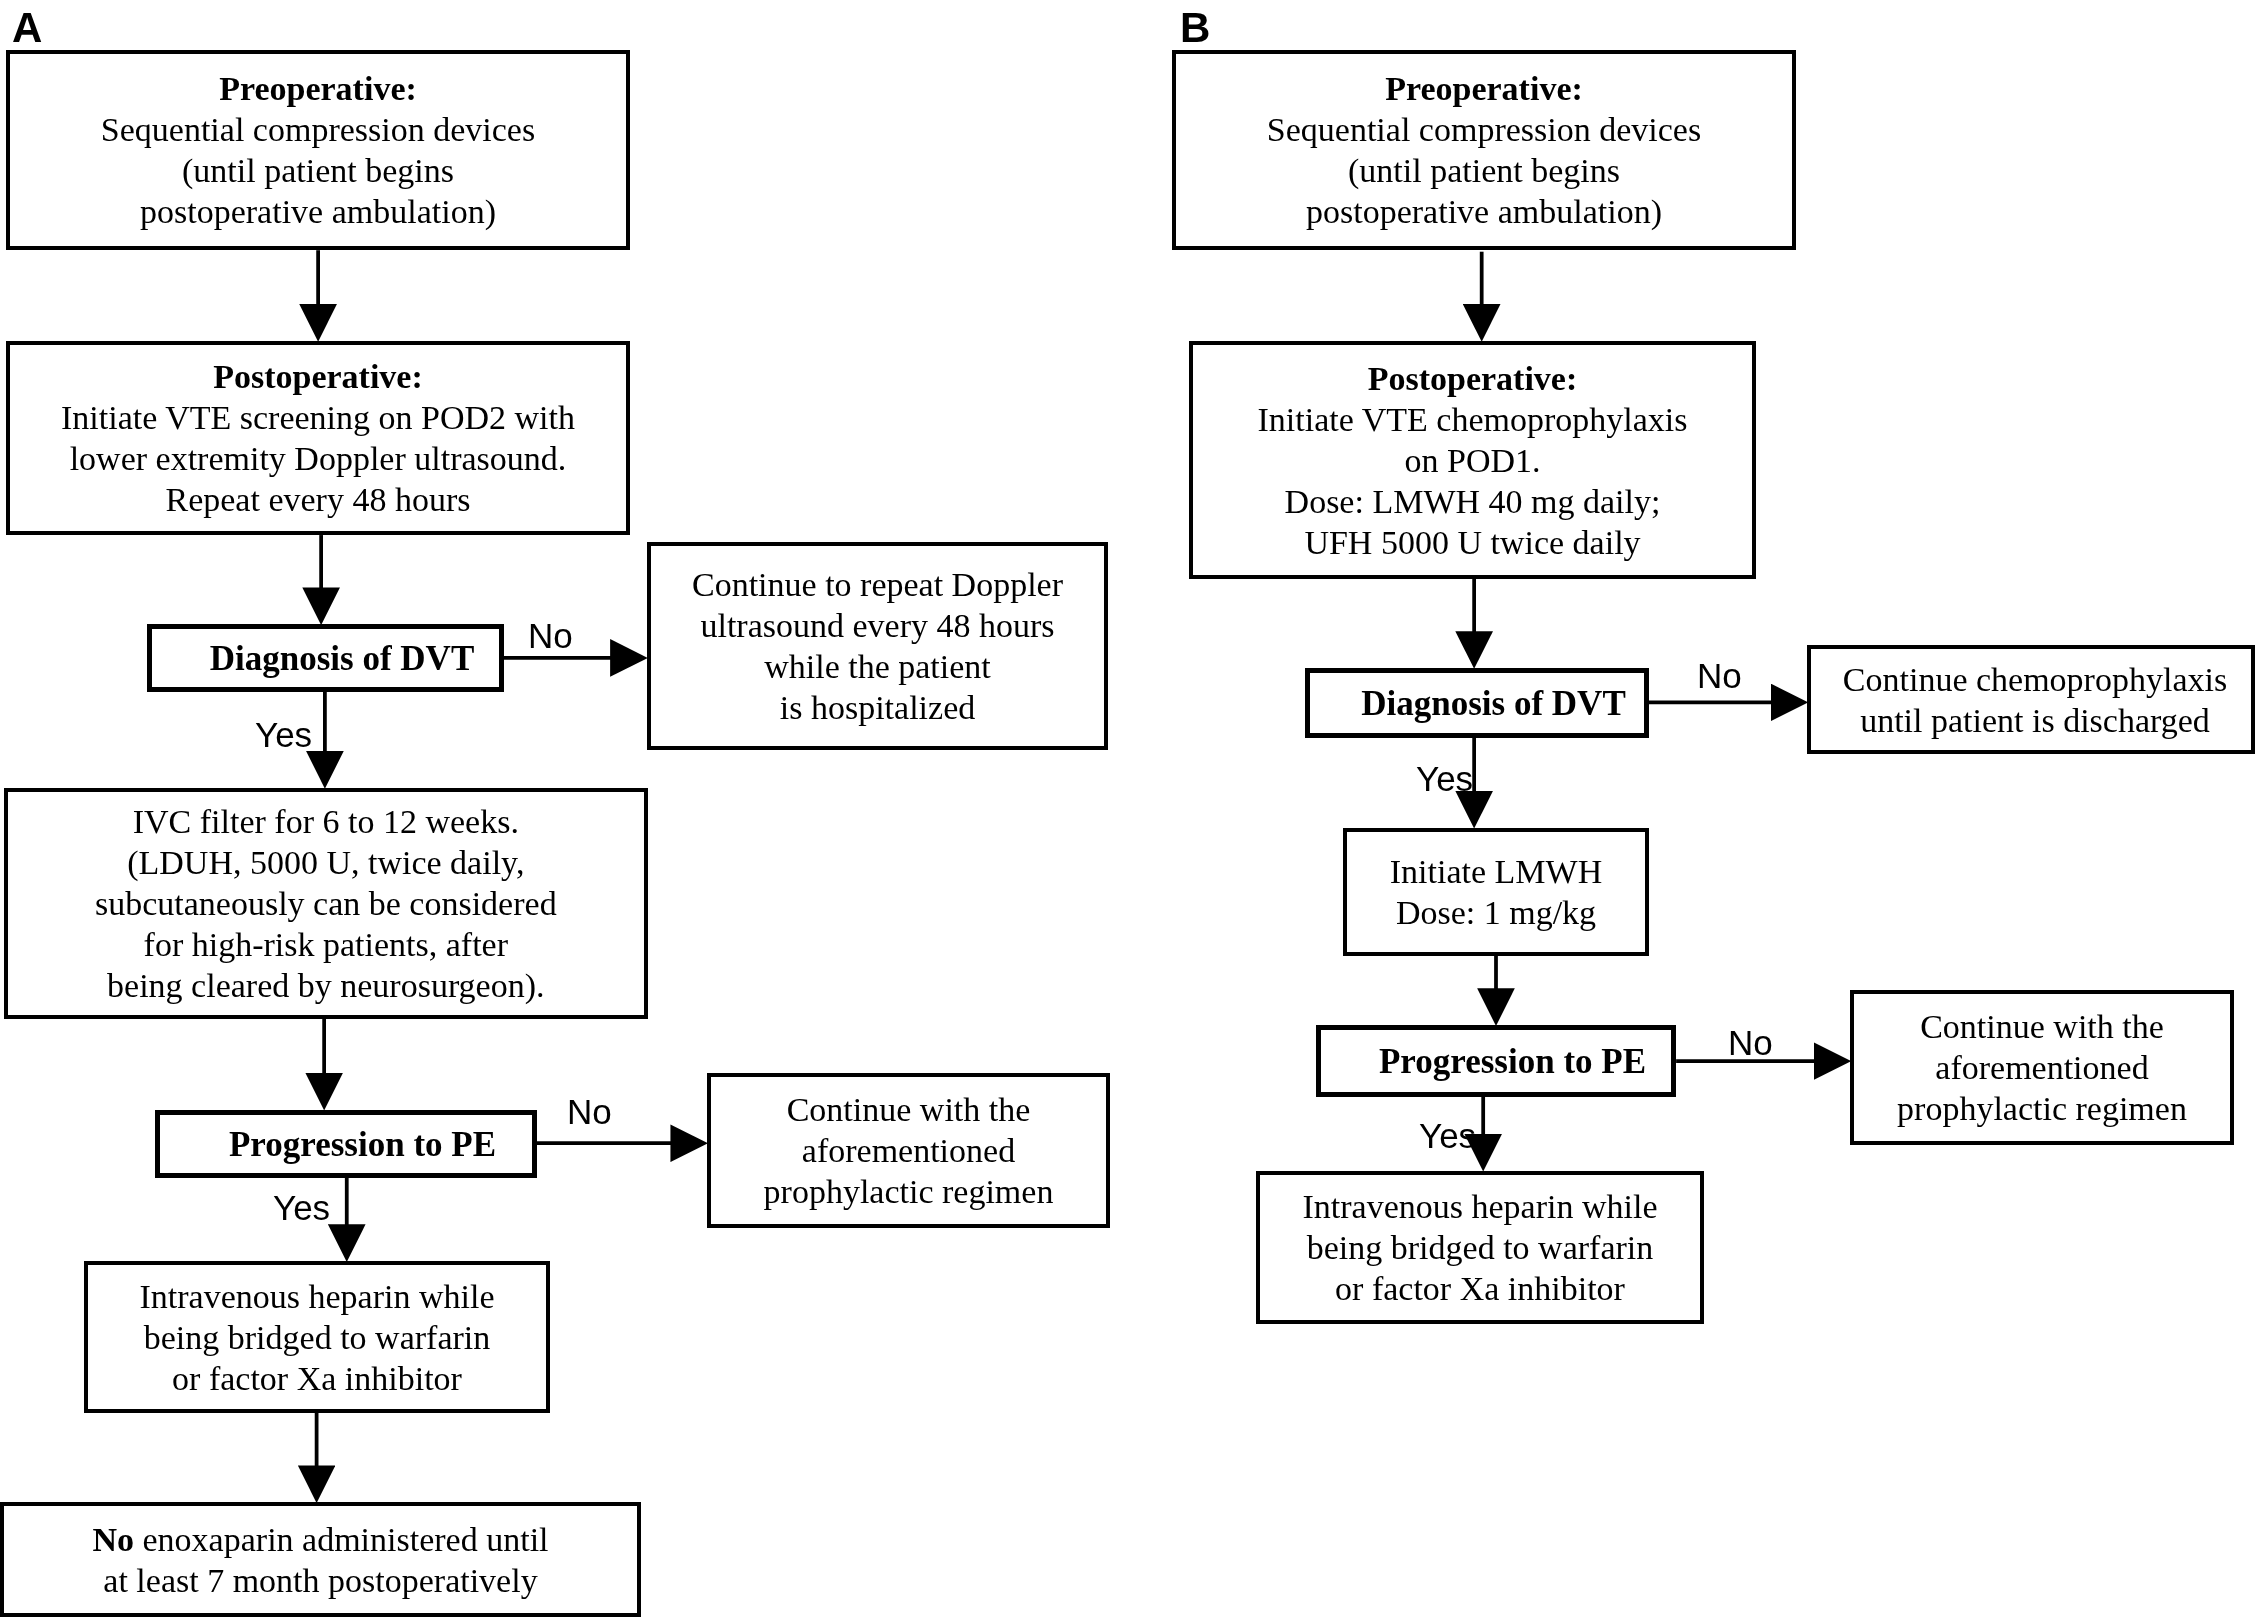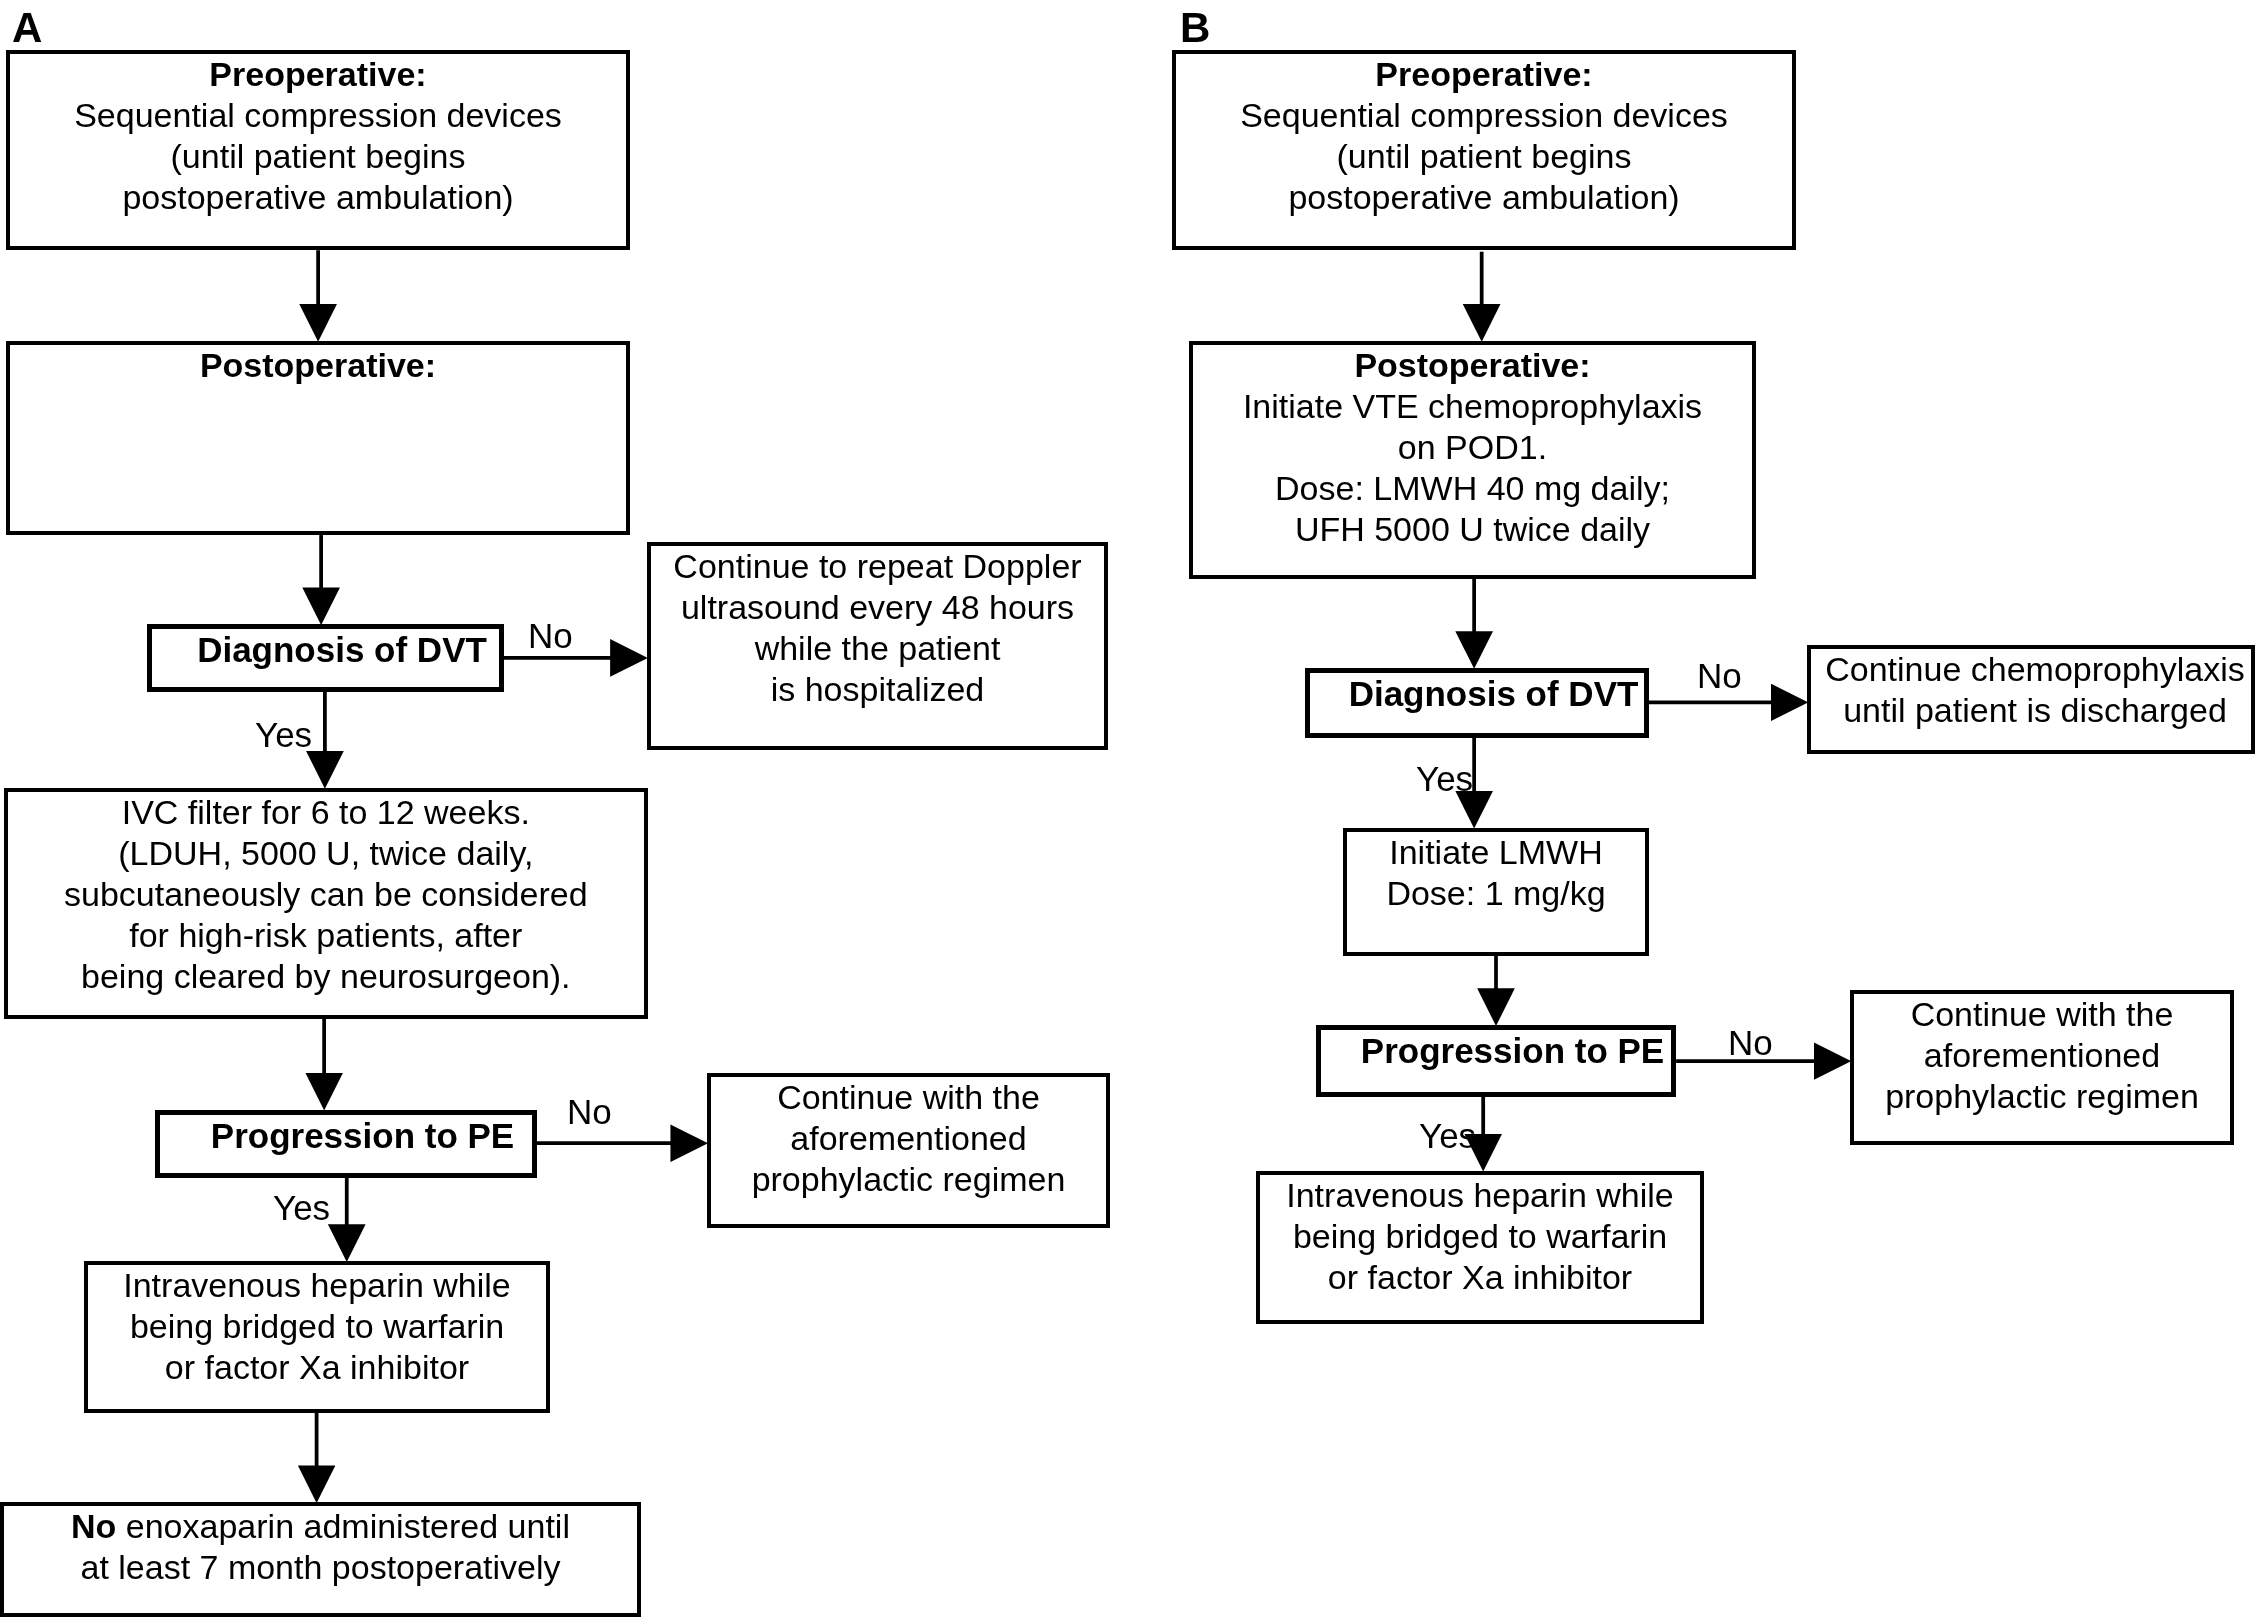--- a/index.html
+++ b/index.html
@@ -1,21 +1,21 @@
 <!DOCTYPE html>
 <html style="font-size:12px"><head>
 <meta charset="utf-8">
 <style>
   html,body{margin:0;padding:0;background:#fff;}
   body{width:2261px;height:1621px;font-family:"Liberation Sans","DejaVu Sans",sans-serif;color:#000;}
   #canvas{position:relative;width:2261px;height:1621px;background:#fff;overflow:hidden;}
   .box{
     position:absolute;box-sizing:border-box;background:#fff;border:4.5px solid #000;
-    display:flex;flex-direction:column;align-items:center;justify-content:flex-start;
-    text-align:center;white-space:pre-line;font-size:34px;line-height:41px;
+    display:flex;flex-direction:column;align-items:center;justify-content:center;
+    text-align:center;white-space:pre-line;font-size:34px;line-height:41px;font-family:Liberation Serif, serif;
   }
   .decision{border-width:5.3px;font-weight:bold;font-size:35px;padding-left:33px;}
   .box-title{font-weight:bold;}
   .edge-label{position:absolute;font-size:35px;line-height:38px;}
   .panel-label{position:absolute;font-size:42px;font-weight:bold;line-height:45px;}
   #arrows{position:absolute;left:0;top:0;width:2261px;height:1621px;}
   #arrows line{stroke:#000;stroke-width:5;}
 
   
   #a-preop{left:6px;top:50px;width:624px;height:200px;}
@@ -84,20 +84,23 @@
 
   <div class="box" id="a-preop">
     <div class="box-title">Preoperative:</div>
     <div class="box-body">Sequential compression devices
 (until patient begins
 postoperative ambulation)</div>
   </div>
 
   <div class="box" id="a-postop">
     <div class="box-title">Postoperative:</div>
+    <div class="box-body">Initiate VTE screening on POD2 with
+lower extremity Doppler ultrasound.
+Repeat every 48 hours</div>
   </div>
 
   <div class="box decision" id="a-dvt">
     <div>Diagnosis of DVT</div>
   </div>
 
   <div class="box" id="a-cont-doppler">
     <div class="box-body">Continue to repeat Doppler
 ultrasound every 48 hours
 while the patient

